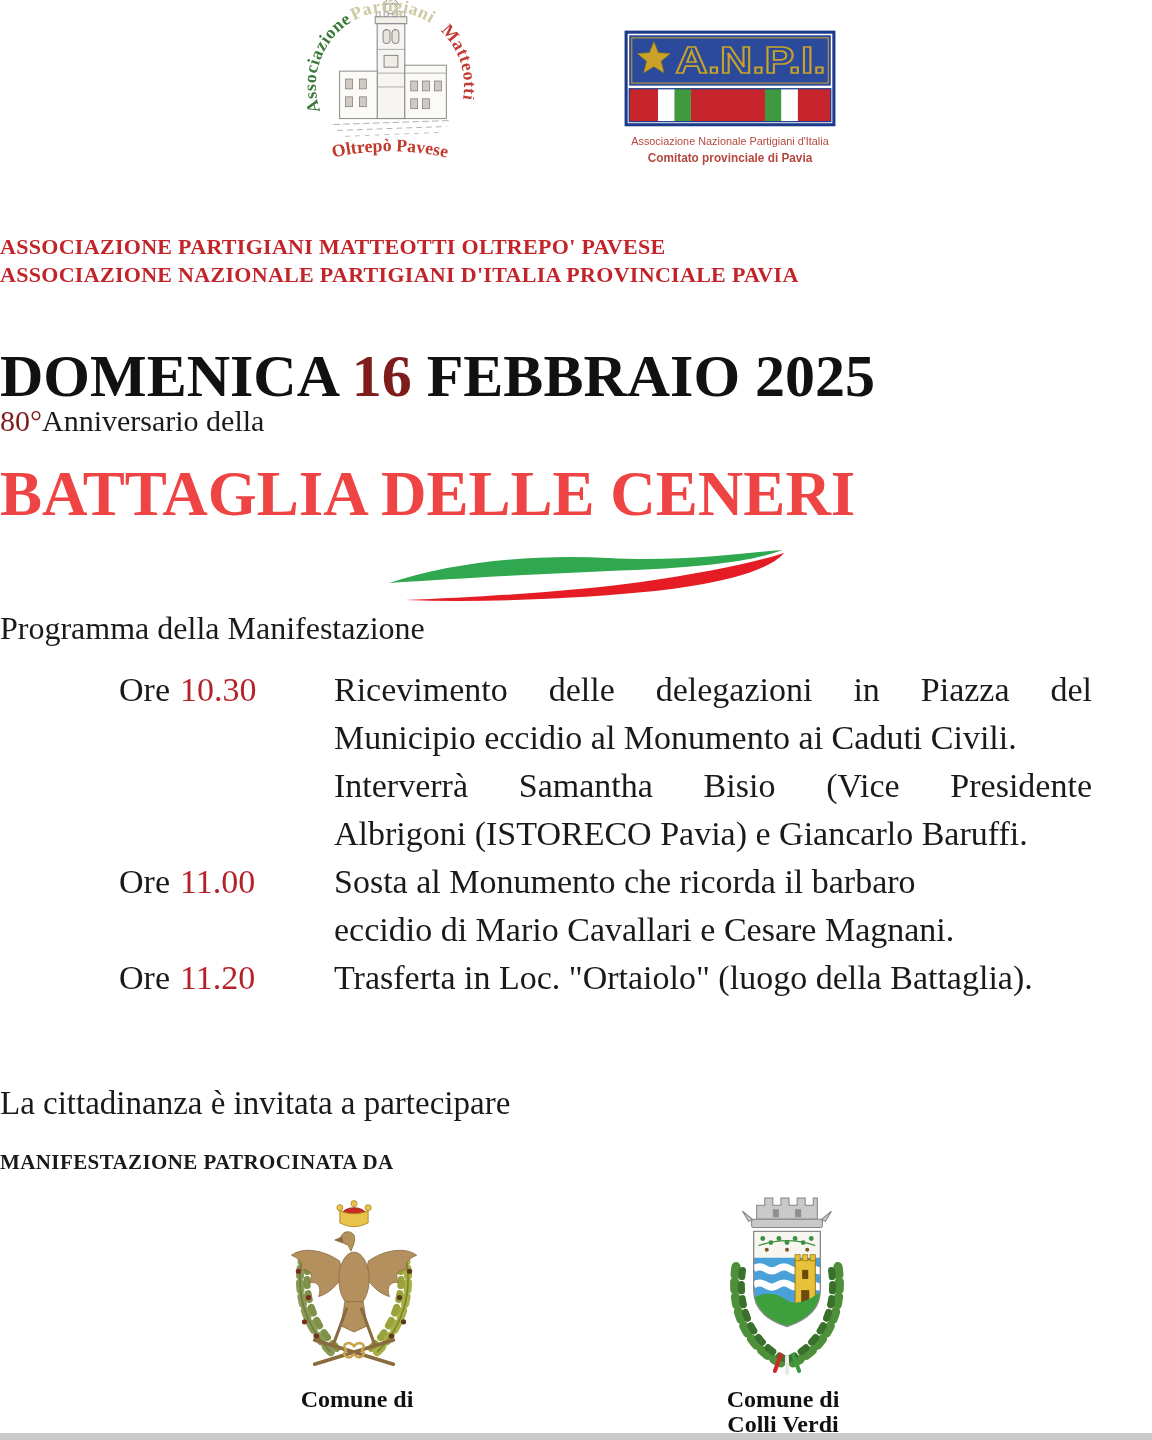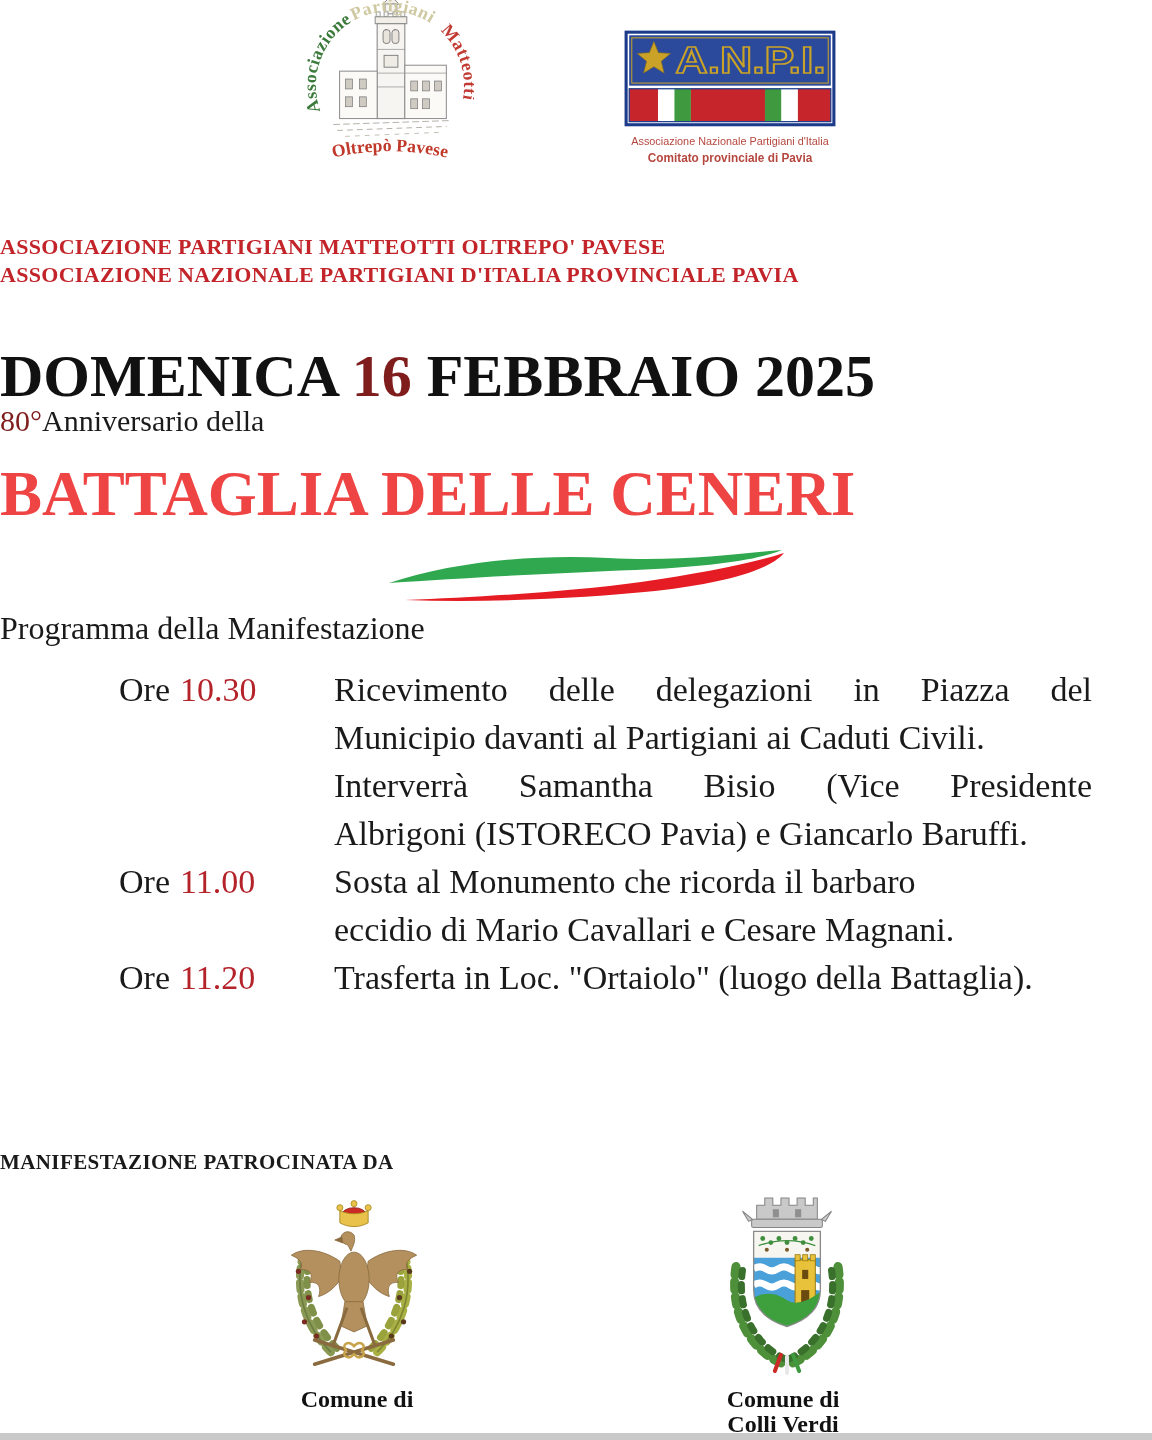--- a/index.html
+++ b/index.html
@@ -139,40 +139,41 @@
     <path fill="#e51c23" d="M22,53 C95,50 185,45 258,35 C320,26 370,16 401,6 C386,24 336,37 272,44 C202,51 110,56 22,53 Z"></path>
   </svg>
 
   <div id="program-heading" class="abs center">Programma della Manifestazione</div>
 
   <div id="program" class="abs">
     <div class="prow">
       <div class="ptime"><span>Ore</span><span class="red">10.30</span></div>
       <div class="ptext">
         <div class="pline just">Ricevimento delle delegazioni in Piazza del</div>
-        <div class="pline">Municipio davanti al Partigiani ai Caduti Civili.</div>
+        <div class="pline">Municipio eccidio al Monumento ai Caduti Civili.</div>
         <div class="pline just">Interverrà Samantha Bisio (Vice Presidente</div>
         <div class="pline">Albrigoni (ISTORECO Pavia) e Giancarlo Baruffi.</div>
       </div>
     </div>
     <div class="prow">
       <div class="ptime"><span>Ore</span><span class="red">11.00</span></div>
       <div class="ptext">
         <div class="pline">Sosta al Monumento che ricorda il barbaro</div>
         <div class="pline">eccidio di Mario Cavallari e Cesare Magnani.</div>
       </div>
     </div>
     <div class="prow">
       <div class="ptime"><span>Ore</span><span class="red">11.20</span></div>
       <div class="ptext">
         <div class="pline">Trasferta in Loc. "Ortaiolo" (luogo della Battaglia).</div>
       </div>
     </div>
   </div>
 
+  <div id="invitation" class="abs center">La cittadinanza è invitata a partecipare</div>
   <div id="patronage" class="abs center">MANIFESTAZIONE PATROCINATA DA</div>
 
   <svg id="crest-left-svg" class="abs" viewBox="0 0 190 175" xmlns="http://www.w3.org/2000/svg">
     <g fill="none">
       <path d="M72,152 C48,128 36,94 44,58" stroke="#8a9a55" stroke-width="8" stroke-dasharray="7 7" stroke-linecap="round"></path>
       <path d="M78,148 C56,126 44,96 50,64" stroke="#7f9048" stroke-width="7" stroke-dasharray="6 8" stroke-linecap="round"></path>
       <path d="M72,152 C48,128 36,94 44,58" stroke="#6d7c40" stroke-width="1.6"></path>
     </g>
     <g fill="none">
       <path d="M118,152 C142,128 154,94 146,58" stroke="#a8b043" stroke-width="8" stroke-dasharray="7 7" stroke-linecap="round"></path>

